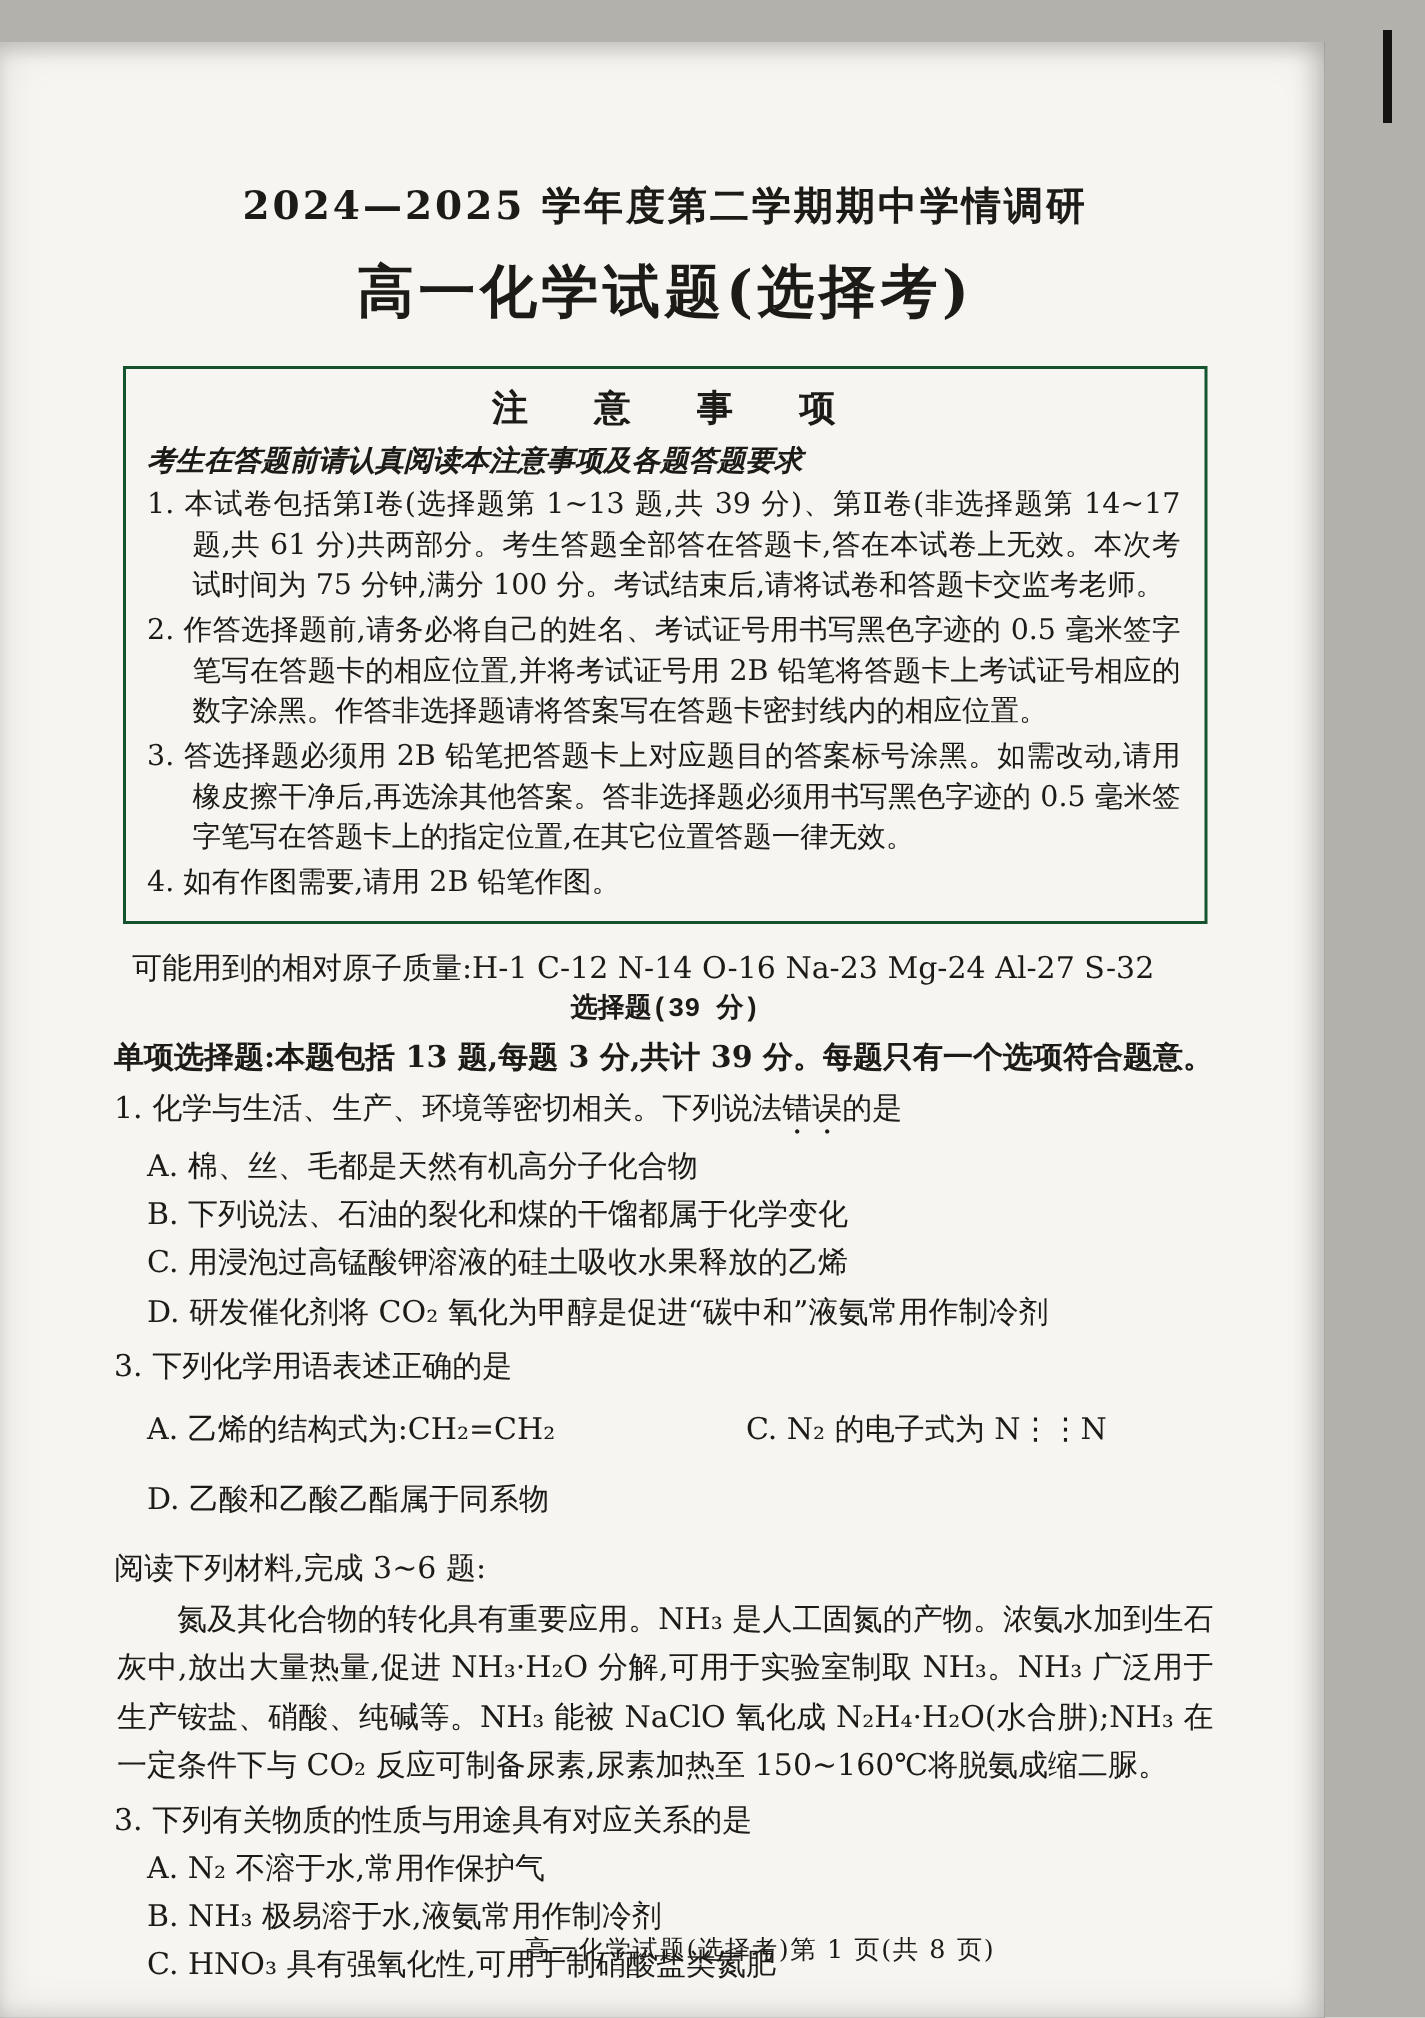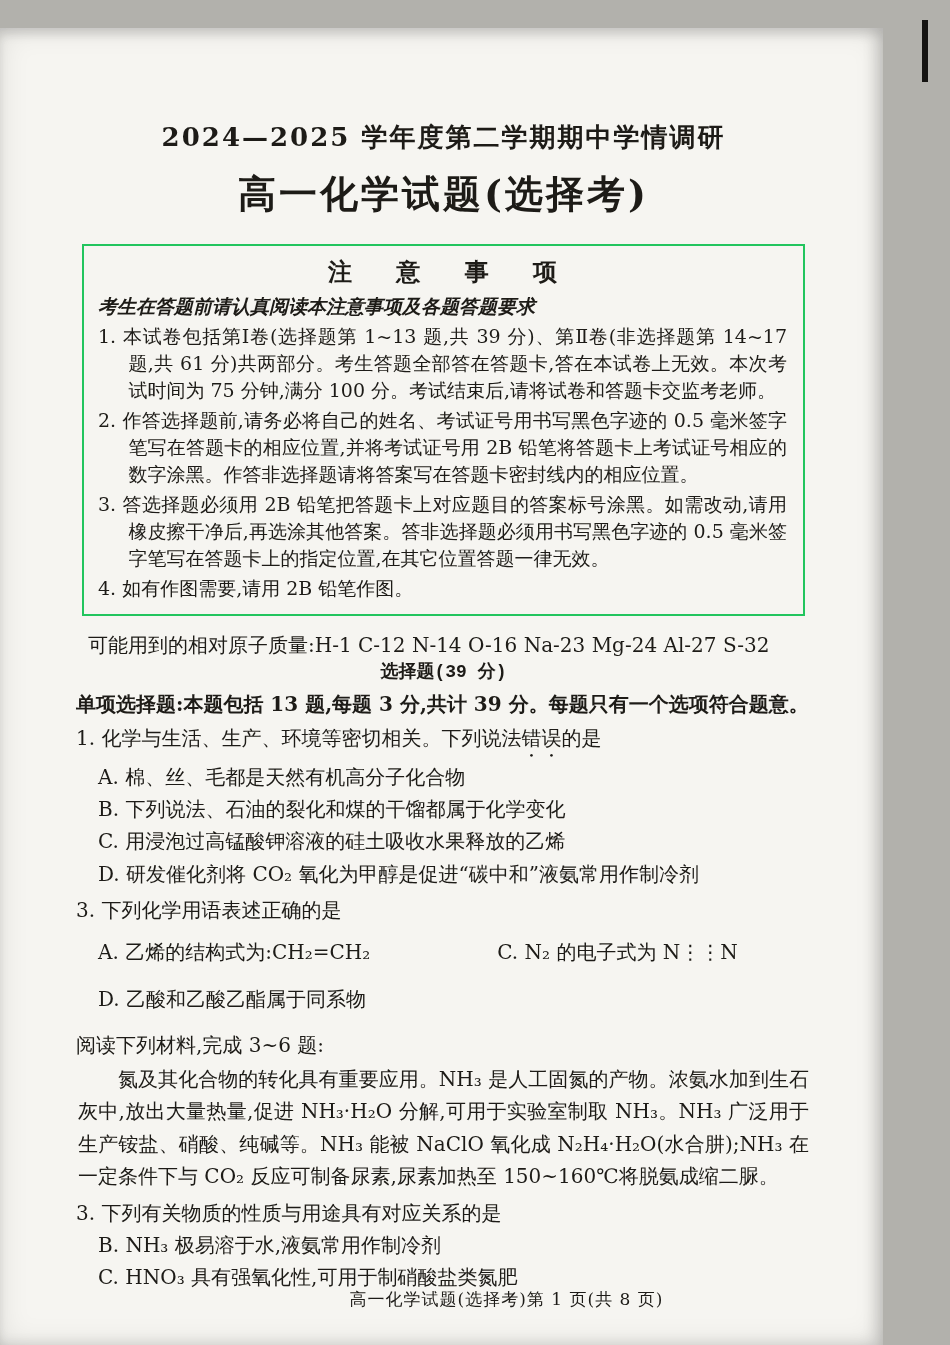--- a/index.html
+++ b/index.html
@@ -10,21 +10,21 @@
   }
   .paper{
     position:absolute;left:0;top:28px;width:883px;height:1317px;
     background:#f6f5f1;color:#1d1b17;overflow:hidden;
     box-shadow:inset 0 0 30px rgba(0,0,0,.10), inset -8px 0 14px rgba(0,0,0,.14), inset 0 8px 10px rgba(0,0,0,.08);
   }
   .artifact{position:absolute;right:22px;top:20px;width:6px;height:62px;background:#141311;}
   .content{padding:92px 72px 0 76px;}
   .session{text-align:center;font-size:26px;font-weight:bold;letter-spacing:2px;}
   .title{text-align:center;font-size:38px;font-weight:bold;margin:14px 0 0 0;letter-spacing:3px;}
-  .notice{border:2px solid #22c55e;margin:24px 6px 0 6px;padding:10px 16px 12px 14px;}
+  .notice{border:2px solid #14532d;margin:24px 6px 0 6px;padding:10px 16px 12px 14px;}
   .notice-title{text-align:center;font-size:24px;font-weight:bold;letter-spacing:18px;text-indent:18px;}
   .notice-intro{font-size:19px;font-weight:bold;margin-top:6px;font-style:italic;}
   .notice-item{font-size:19px;line-height:1.42;padding-left:1.6em;text-indent:-1.6em;margin-top:3px;text-align:justify;}
   .atomic{font-size:20px;margin:16px 0 0 12px;}
   .section-title{text-align:center;font-size:18px;font-weight:bold;font-family:Liberation Mono, monospace;}
   .instruction{font-size:20px;font-weight:bold;margin-top:8px;}
   .question{margin-top:4px;}
   .stem{font-size:20px;line-height:1.6;margin-top:4px;}
   .option{font-size:20px;line-height:1.62;padding-left:22px;}
   .emph{
@@ -81,20 +81,21 @@
       </div>
     </div>
 
     <div class="reading">
       <div class="reading-intro">阅读下列材料,完成 3~6 题:</div>
       <p class="reading-body">氮及其化合物的转化具有重要应用。NH₃ 是人工固氮的产物。浓氨水加到生石灰中,放出大量热量,促进 NH₃·H₂O 分解,可用于实验室制取 NH₃。NH₃ 广泛用于生产铵盐、硝酸、纯碱等。NH₃ 能被 NaClO 氧化成 N₂H₄·H₂O(水合肼);NH₃ 在一定条件下与 CO₂ 反应可制备尿素,尿素加热至 150~160℃将脱氨成缩二脲。</p>
     </div>
 
     <div class="question">
       <div class="stem">3. 下列有关物质的性质与用途具有对应关系的是</div>
+      <div class="option">A. N₂ 不溶于水,常用作保护气</div>
       <div class="option">B. NH₃ 极易溶于水,液氨常用作制冷剂</div>
       <div class="option">C. HNO₃ 具有强氧化性,可用于制硝酸盐类氮肥</div>
 
     </div>
 
   </div>
 
   <div class="footer">高一化学试题(选择考)第 1 页(共 8 页)</div>
 </div>
 

